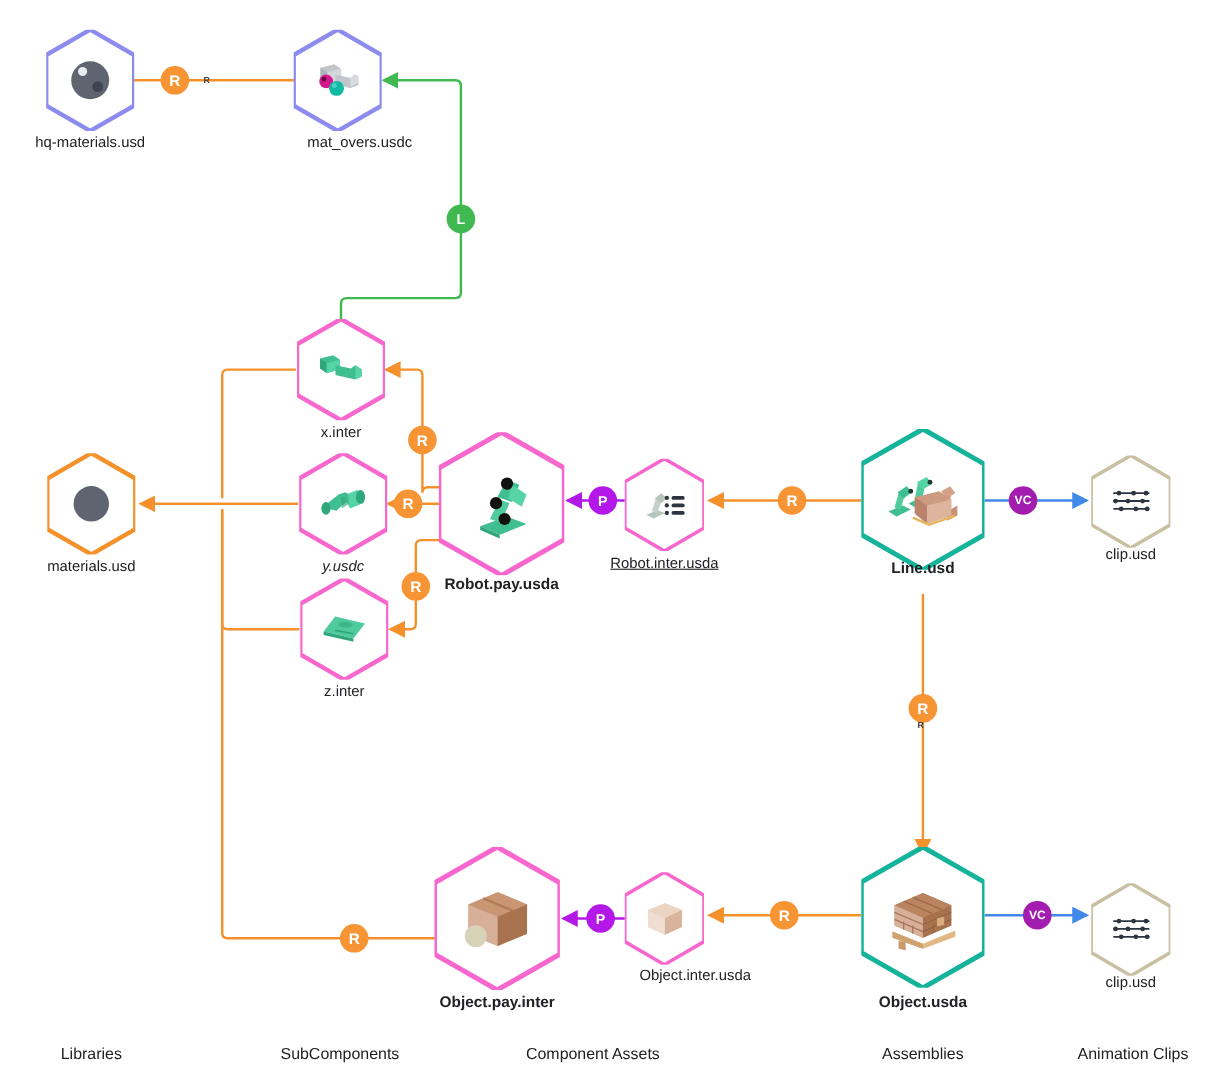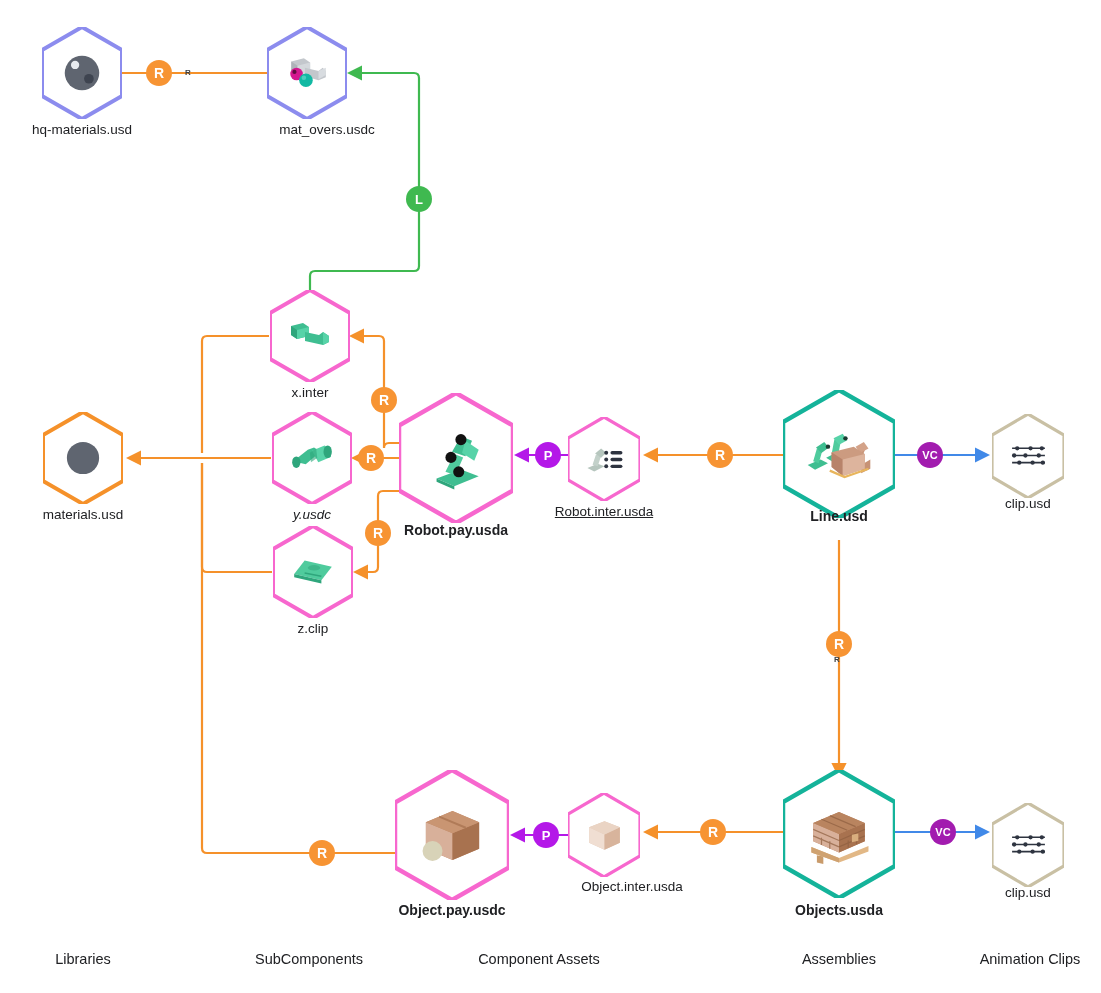--- a/index.html
+++ b/index.html
@@ -153,21 +153,21 @@
         </svg>
         <div style="position: absolute; left: 0px; top: 0px; width: 80px; height: 92px; display: flex; align-items: center; justify-content: center;">
           <svg width="46" height="46" viewBox="0 0 44 28">
         <path d="M14 3 L40 9 L30 22 L4 16 Z" fill="#4FCB9D"></path>
         <path d="M4 16 L30 22 L30 25 L4 19 Z" fill="#2FA67C"></path>
         <ellipse cx="23" cy="10" rx="6" ry="2.6" fill="#39B286" opacity="0.8"></ellipse>
         <path d="M14 15 L30 18" stroke="#2FA67C" stroke-width="1.4" fill="none"></path>
       </svg>
         </div>
       </div>
-      <div class="nodelabel" style="left: 313px; top: 621px;">z.clip</div>
+      <div class="nodelabel" style="left: 313px; top: 621px;">z.inter</div>
       <div class="hexwrap" style="left: 399px; top: 393px; width: 114px; height: 130px;">
         <svg width="114" height="130" viewBox="0 0 114 130" style="position: absolute; left: 0px; top: 0px;">
           <path d="M 57,0 L 114,32.5 L 114,97.5 L 57,130 L 0,97.5 L 0,32.5 Z" fill="#ffffff" stroke="#F767CE" stroke-width="4.5" stroke-linejoin="round"></path>
         </svg>
         <div style="position: absolute; left: 0px; top: 0px; width: 114px; height: 130px; display: flex; align-items: center; justify-content: center;">
           <svg width="71" height="71" viewBox="0 0 64 64">
         <path d="M14 50 L36 42 L52 48 L30 57 Z" fill="#3FBE91"></path>
         <path d="M14 50 L30 57 L30 60 L14 53 Z" fill="#2FA67C"></path>
         <path d="M22 44 L30 28 L38 31 L31 47 Z" fill="#4FCB9D"></path>
         <path d="M28 26 L36 12 L46 16 L40 30 Z" fill="#3FBE91"></path>
@@ -257,21 +257,21 @@
           <svg width="71" height="71" viewBox="0 0 64 60">
         <path d="M32 8 L56 18 L56 42 L32 52 L8 42 L8 18 Z" fill="#C08A6B"></path>
         <path d="M8 18 L32 28 L32 52 L8 42 Z" fill="#D8B09A"></path>
         <path d="M32 28 L56 18 L56 42 L32 52 Z" fill="#A8724F"></path>
         <path d="M8 18 L32 8 L56 18 L32 28 Z" fill="#C99572"></path>
         <path d="M20 13 L44 23" stroke="#B07B58" stroke-width="1.8" fill="none"></path>
         <circle cx="14" cy="44" r="9" fill="#D8D3B8"></circle>
       </svg>
         </div>
       </div>
-      <div class="nodelabel bold" style="left: 452px; top: 902px;">Object.pay.usdc</div>
+      <div class="nodelabel bold" style="left: 452px; top: 902px;">Object.pay.inter</div>
       <div class="hexwrap" style="left: 568px; top: 793px; width: 72px; height: 84px;">
         <svg width="72" height="84" viewBox="0 0 72 84" style="position: absolute; left: 0px; top: 0px;">
           <path d="M 36,0 L 72,21 L 72,63 L 36,84 L 0,63 L 0,21 Z" fill="#ffffff" stroke="#F767CE" stroke-width="3.2" stroke-linejoin="round"></path>
         </svg>
         <div style="position: absolute; left: 0px; top: 0px; width: 72px; height: 84px; display: flex; align-items: center; justify-content: center;">
           <svg width="41" height="41" viewBox="0 0 40 38">
         <path d="M20 5 L35 11 L35 26 L20 33 L5 26 L5 11 Z" fill="#E5CCBB"></path>
         <path d="M5 11 L20 18 L20 33 L5 26 Z" fill="#F0DED2"></path>
         <path d="M20 18 L35 11 L35 26 L20 33 Z" fill="#D8B49C"></path>
         <path d="M5 11 L20 5 L35 11 L20 18 Z" fill="#EAD4C4"></path>
@@ -301,21 +301,21 @@
           <path d="M48 39 L48 47"></path>
               <path d="M57 35 L57 43"></path>
         </g>
         <path d="M8 46 L38 58 L70 45 L70 51 L38 63 L8 52 Z" fill="#E2B886"></path>
         <path d="M8 46 L38 58 L38 63 L8 52 Z" fill="#CFA271"></path>
         <rect x="14" y="52" width="7" height="8" fill="#C99B6B" transform="skewY(12)"></rect>
         <rect x="52" y="44" width="7" height="8" fill="#D9AE7E" transform="skewY(-12)"></rect>
       </svg>
         </div>
       </div>
-      <div class="nodelabel bold" style="left: 839px; top: 902px;">Objects.usda</div>
+      <div class="nodelabel bold" style="left: 839px; top: 902px;">Object.usda</div>
       <div class="hexwrap" style="left: 992px; top: 803px; width: 72px; height: 84px;">
         <svg width="72" height="84" viewBox="0 0 72 84" style="position: absolute; left: 0px; top: 0px;">
           <path d="M 36,0 L 72,21 L 72,63 L 36,84 L 0,63 L 0,21 Z" fill="#ffffff" stroke="#C9C0A4" stroke-width="3.2" stroke-linejoin="round"></path>
         </svg>
         <div style="position: absolute; left: 0px; top: 0px; width: 72px; height: 84px; display: flex; align-items: center; justify-content: center;">
           <svg width="41" height="41" viewBox="0 0 40 28">
         <g stroke="#2E3440" stroke-width="1.6">
           <line x1="4" y1="6" x2="36" y2="6"></line>
           <line x1="4" y1="13" x2="36" y2="13"></line>
           <line x1="4" y1="20" x2="36" y2="20"></line>

